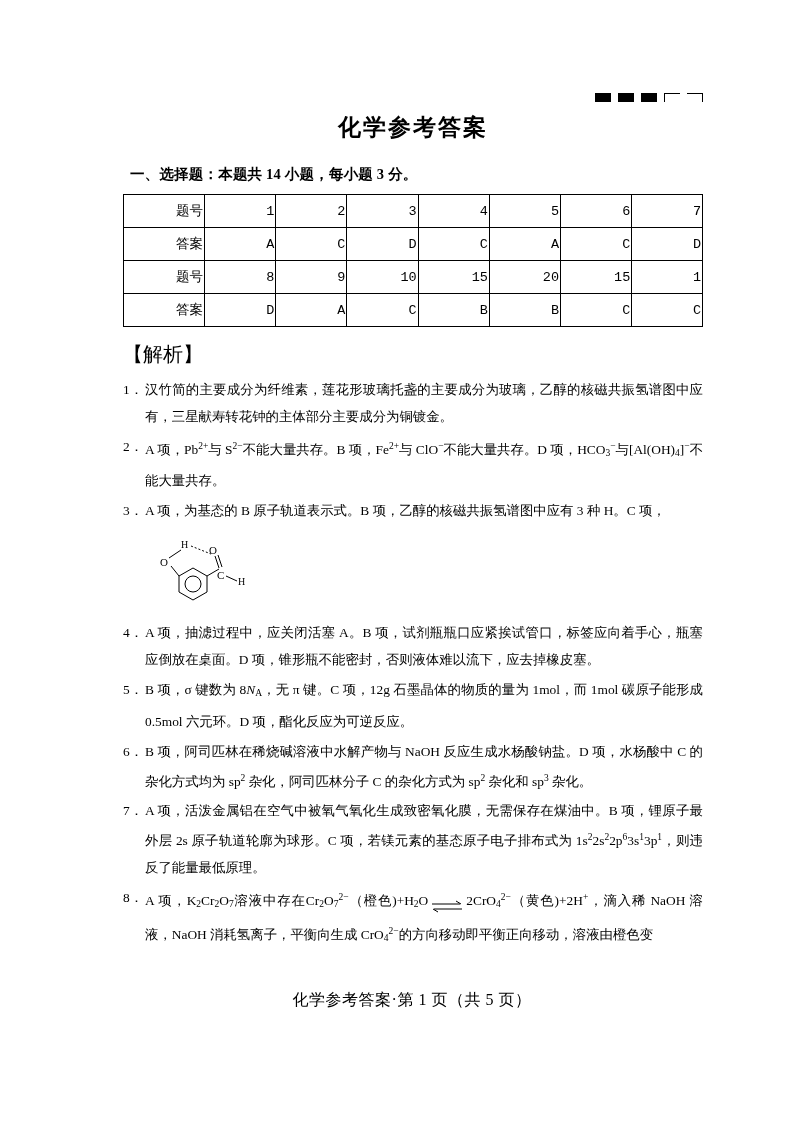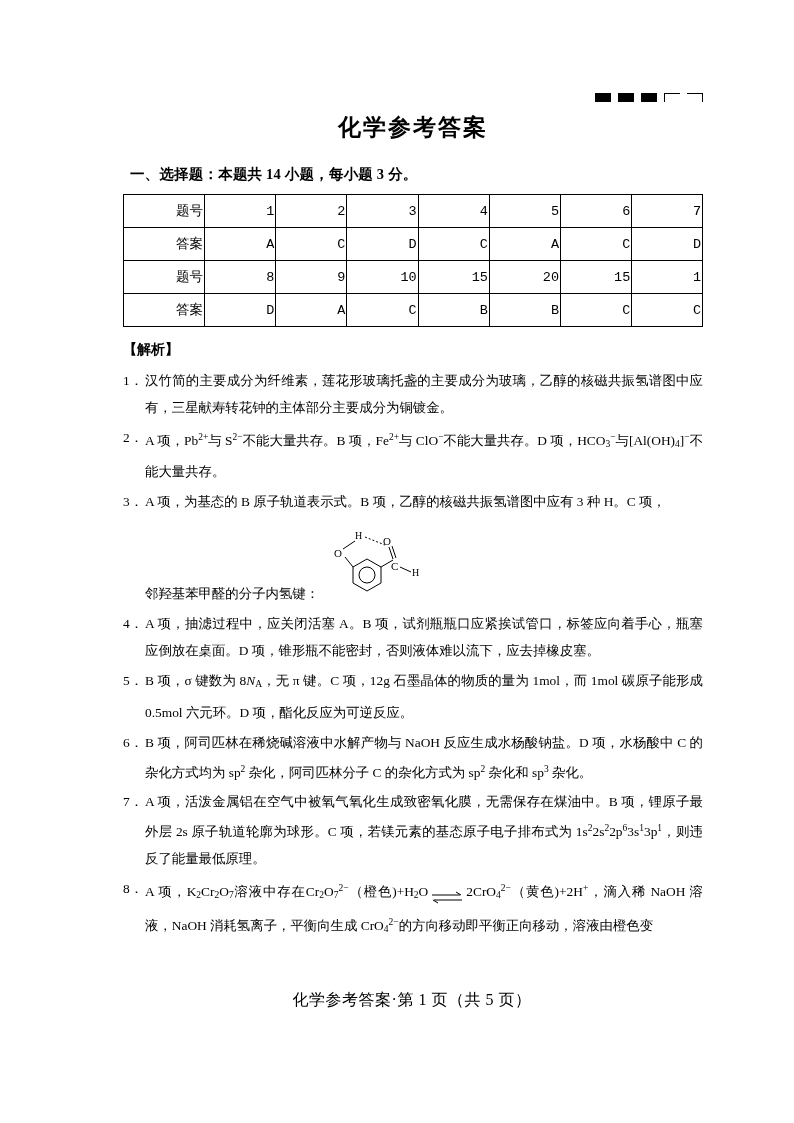--- a/index.html
+++ b/index.html
@@ -79,22 +79,22 @@
     text-align: right;
     vertical-align: middle;
     font-size: 13.5px;
     font-family: Liberation Mono, monospace;
     padding-left: 20px;
   }
   table.answers td.hdr {
     font-size: 13.5px;
   }
   .analysis-label {
-    font-size: 14px;
-    font-weight: bold;
+    font-size: 20px;
+    font-weight: normal;
     margin: 6px 0 8px 0;
   }
   .item {
     display: flex;
     font-size: 13.4px;
     line-height: 27px;
     margin-bottom: 3px;
   }
   .item .num {
     width: 22px;
@@ -224,21 +224,20 @@
     <div class="item">
       <span class="num">2．</span>
       <span class="body">A 项，Pb<sup>2+</sup>与 S<sup>2−</sup>不能大量共存。B 项，Fe<sup>2+</sup>与 ClO<sup>−</sup>不能大量共存。D 项，HCO<sub>3</sub><sup>−</sup>与[Al(OH)<sub>4</sub>]<sup>−</sup>不能大量共存。</span>
     </div>
 
     <div class="item">
       <span class="num">3．</span>
       <span class="body">
         A 项，为基态的 B 原子轨道表示式。B 项，乙醇的核磁共振氢谱图中应有 3 种 H。C 项，
         <span class="struct-wrap">
-          <span style="display:inline-block;vertical-align:bottom;">邻羟基苯甲醛的分子内氢键：</span>
           <span class="structure">
             <svg width="120" height="92" viewBox="0 0 120 92" xmlns="http://www.w3.org/2000/svg">
 
               <polygon points="30,52 44,44 58,52 58,68 44,76 30,68" fill="none" stroke="#000" stroke-width="1"></polygon>
               <circle cx="44" cy="60" r="8" fill="none" stroke="#000" stroke-width="1"></circle>
 
               <line x1="30" y1="52" x2="22" y2="42" stroke="#000" stroke-width="1"></line>
               <text x="11" y="42" font-size="11" font-family="Liberation Serif, serif">O</text>
 
               <line x1="20" y1="34" x2="32" y2="26" stroke="#000" stroke-width="1"></line>

